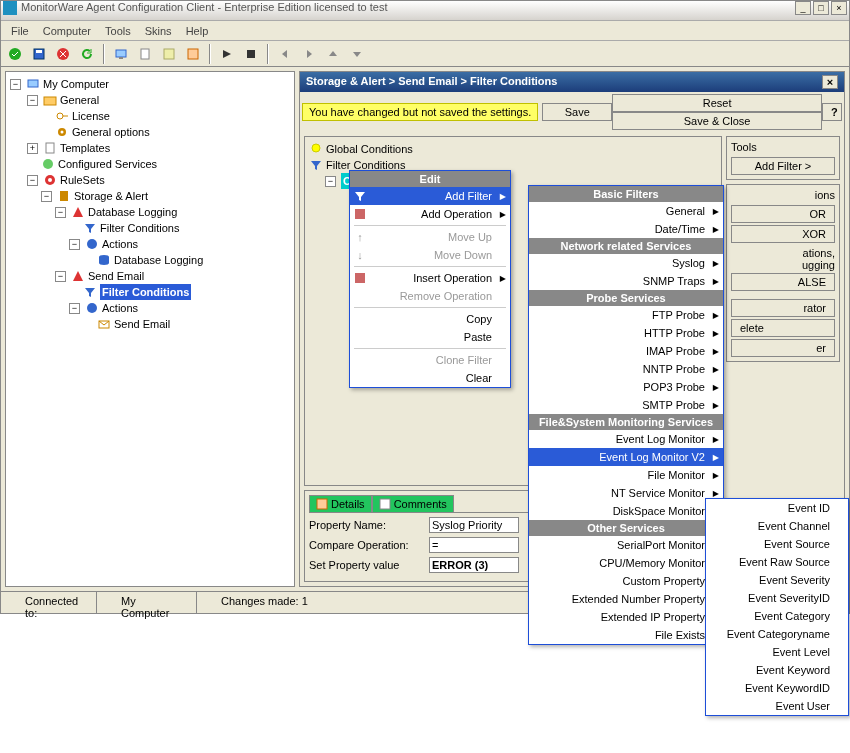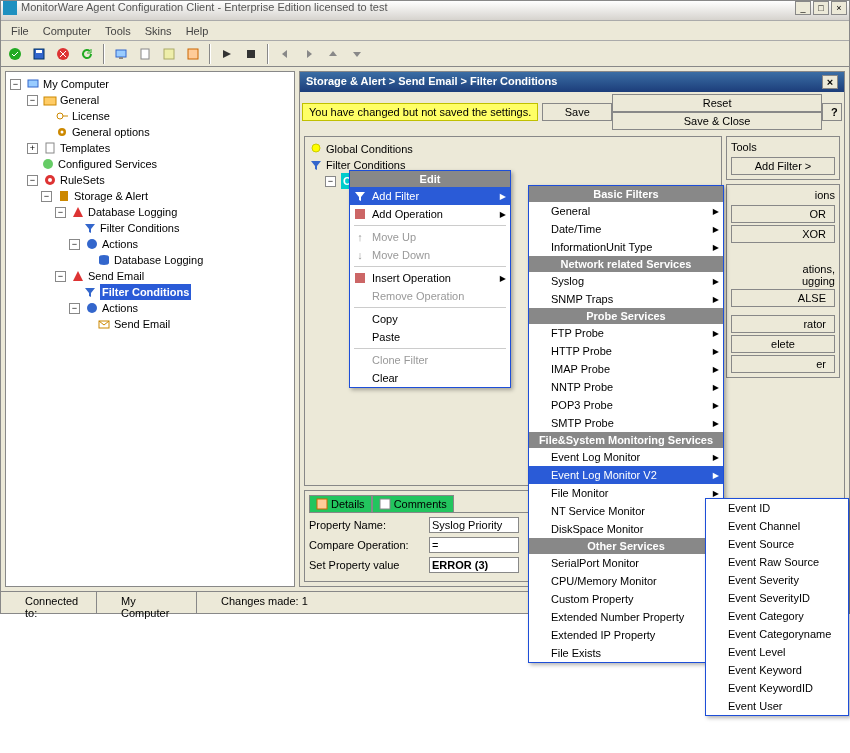--- a/index.html
+++ b/index.html
@@ -32,21 +32,21 @@
 .tabs { display:flex; gap:0; border-bottom:1px solid #888;}
 .tab { border:1px solid #888; border-bottom:none; padding:2px 6px; background:#22c55e; display:flex; align-items:center; gap:3px;}
 .fieldrow { display:flex; align-items:center; gap:4px; margin:4px 0;}
 .fieldrow label { width:116px;}
 .fieldrow input,.fieldrow select { border:1px solid #888; padding:1px 2px; background:#fff;}
 .rightpanel { width:114px;}
 .statusbar { height:22px; border-top:1px solid #888; display:flex; background:#ece9d8;}
 .statusbar div { border-right:1px solid #888; padding:3px 24px; }
 .ctx { position:absolute; background:#fff; border:1px solid #1d4ed8; box-shadow:2px 2px 4px rgba(0,0,0,.3); z-index:10;}
 .ctx .head { background:#888; color:#fff; text-align:center; padding:2px 4px; font-weight:bold;}
-.ctx .item { padding:3px 18px 3px 22px; display:flex; align-items:center; gap:6px; white-space:nowrap; position:relative;}
+.ctx .item { padding:3px 18px 3px 22px; display:flex; align-items:center; gap:6px; white-space:nowrap; position:relative;justify-content:flex-end;}
 .ctx .item.sub::after { content:"▶"; position:absolute; right:4px; font-size:8px;}
 .ctx .item.dis { color:#999;}
 .ctx .item.hi { background:#2a5bd7; color:#fff;}
 .ctx hr { margin:2px 4px; border:none; border-top:1px solid #ccc;}
 .item .ico { position:absolute; left:3px; width:14px; height:14px; display:flex; align-items:center; justify-content:center;}
 .sel { background:#2a5bd7; color:#fff; padding:0 2px; font-weight:bold;}
 svg { display:block;}
 </style>
 </head>
 <body>
@@ -343,25 +343,25 @@
         </div>
         <div class="rightpanel">
           <div class="group">
             <div>Tools</div>
             <div class="btn" style="margin-top:4px">Add Filter &gt;</div>
           </div>
           <div class="group" style="margin-top:4px">
             <div style="text-align:right">ions</div>
             <div class="btn" style="margin-top:4px;text-align:right">OR</div>
             <div class="btn" style="margin-top:2px;text-align:right">XOR</div>
-            <div style="margin-top:20px;text-align:right">ations,</div>
+            <div style="margin-top:4px;text-align:right">ations,</div>
             <div style="text-align:right">ugging</div>
             <div class="btn" style="margin-top:2px;text-align:right">ALSE</div>
             <div class="btn" style="margin-top:8px;text-align:right">rator</div>
-            <div class="btn" style="margin-top:2px;text-align:center">elete</div>
+            <div class="btn" style="margin-top:2px;text-align:left">elete</div>
             <div class="btn" style="margin-top:2px;text-align:right">er</div>
           </div>
         </div>
       </div>
     </div>
   </div>
 
   <div class="statusbar">
     <div style="width:96px">Connected to:</div>
     <div style="width:100px">My Computer</div>
@@ -425,23 +425,20 @@
 </div>
 
 <div class="ctx" style="left:528px; top:185px; width:196px">
   <div class="head">Basic Filters</div>
   <div class="item sub">
       <span>General</span>
     </div>
   <div class="item sub">
       <span>Date/Time</span>
     </div>
-  <div class="item sub">
-      <span>InformationUnit Type</span>
-    </div>
   <div class="head">Network related Services</div>
   <div class="item sub">
       <span>Syslog</span>
     </div>
   <div class="item sub">
       <span>SNMP Traps</span>
     </div>
   <div class="head">Probe Services</div>
   <div class="item sub">
       <span>FTP Probe</span>

